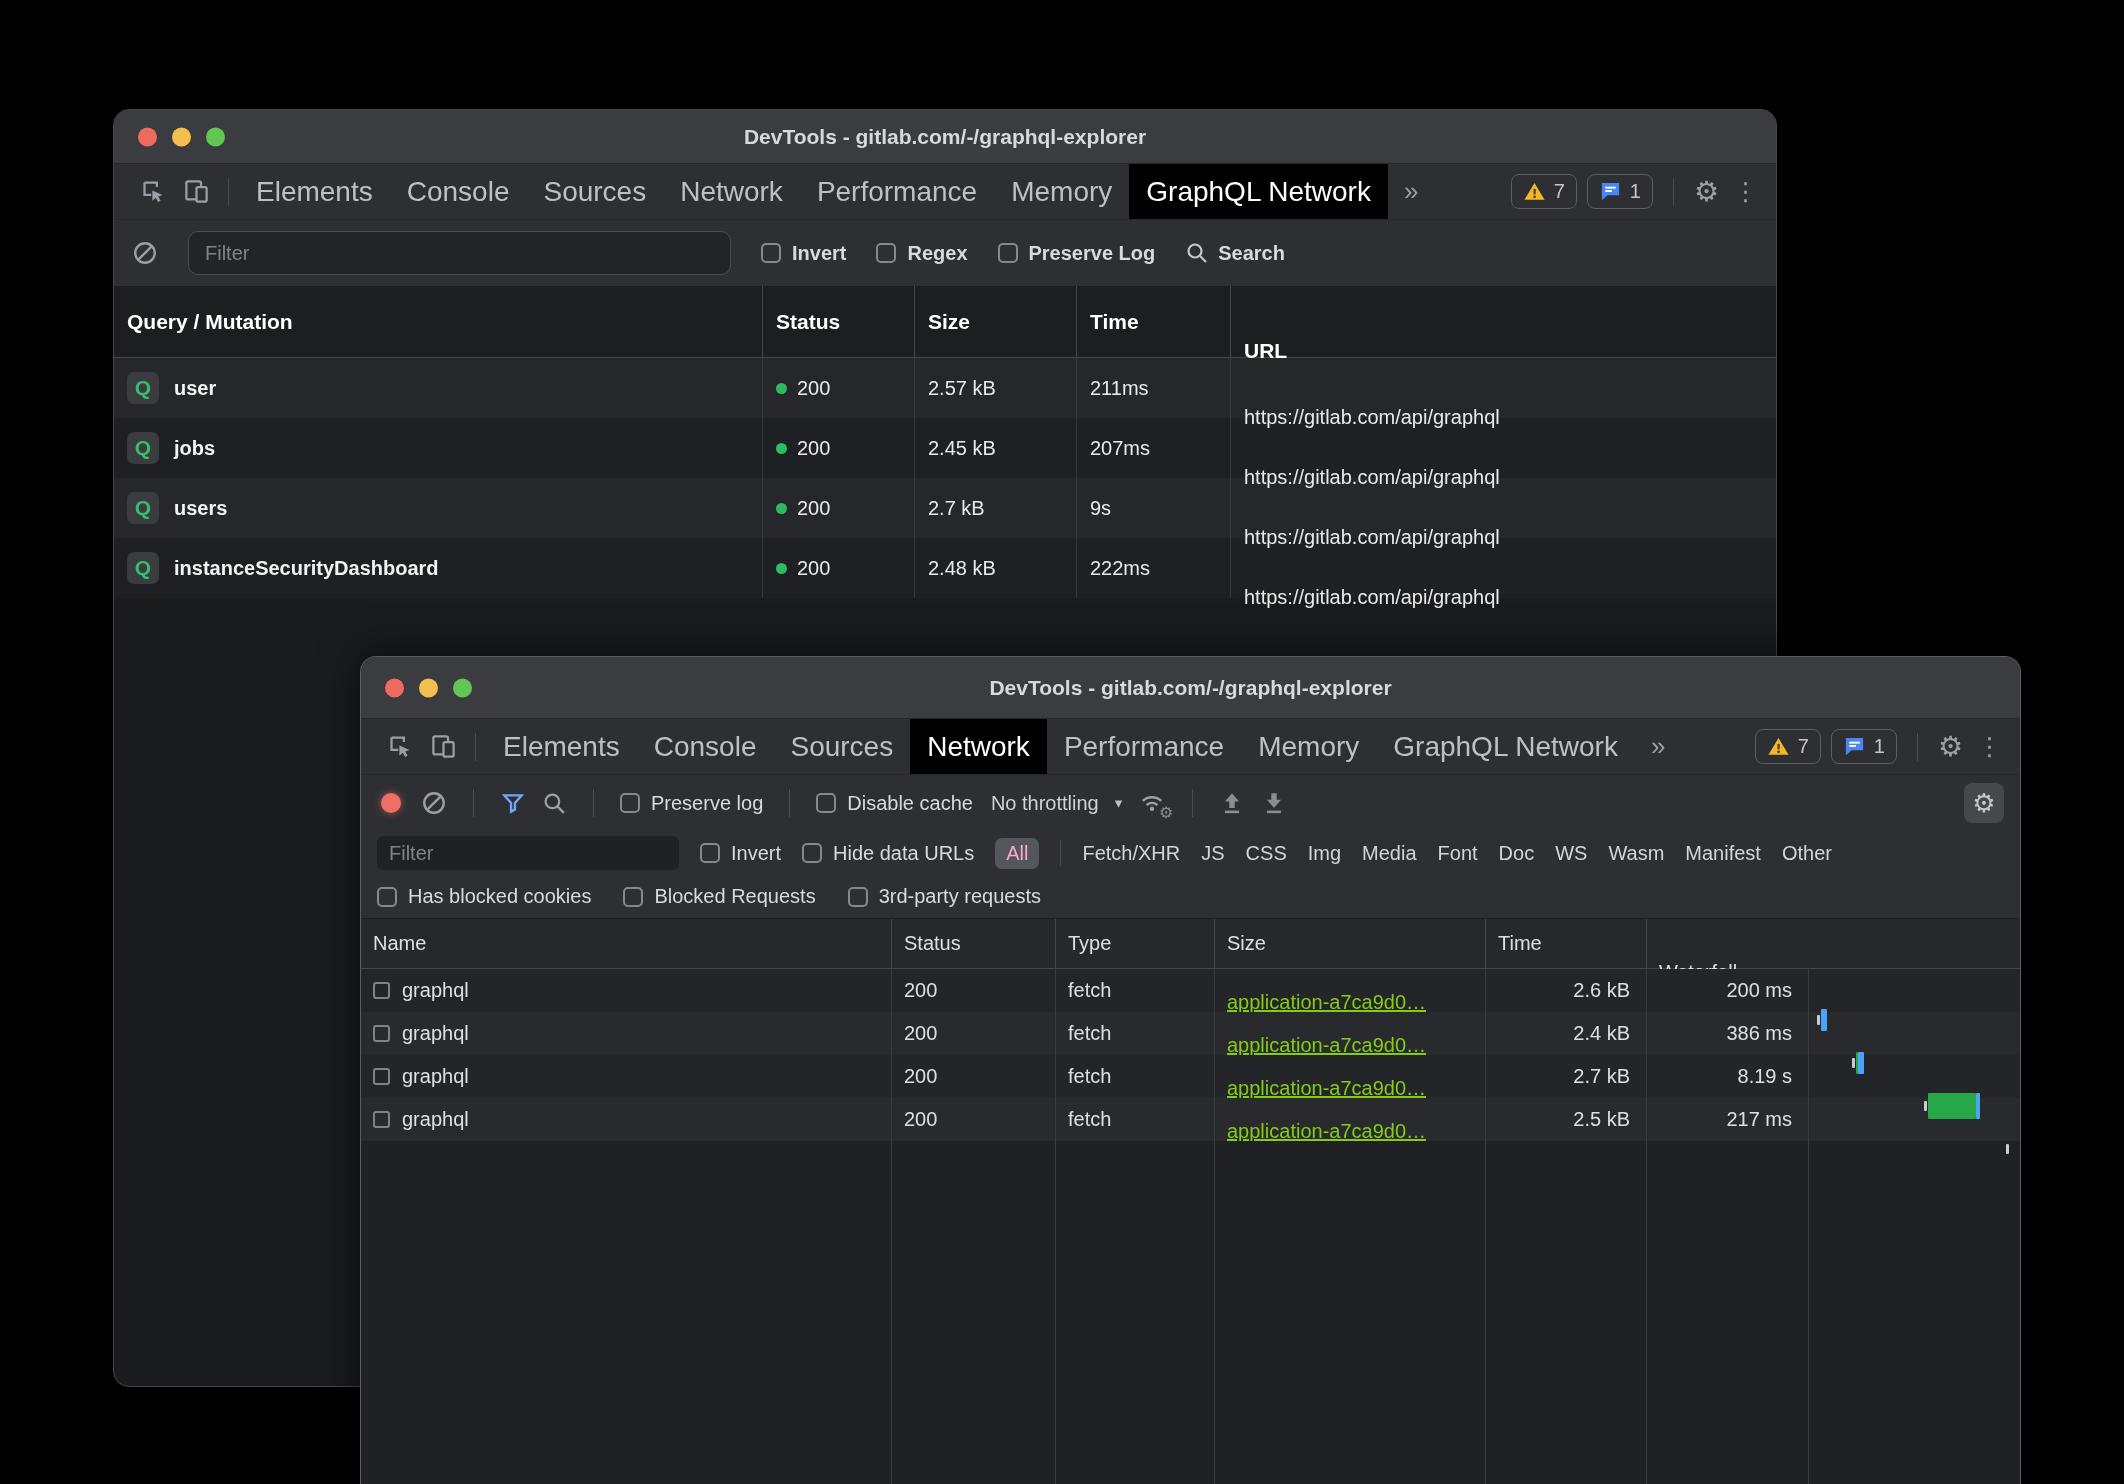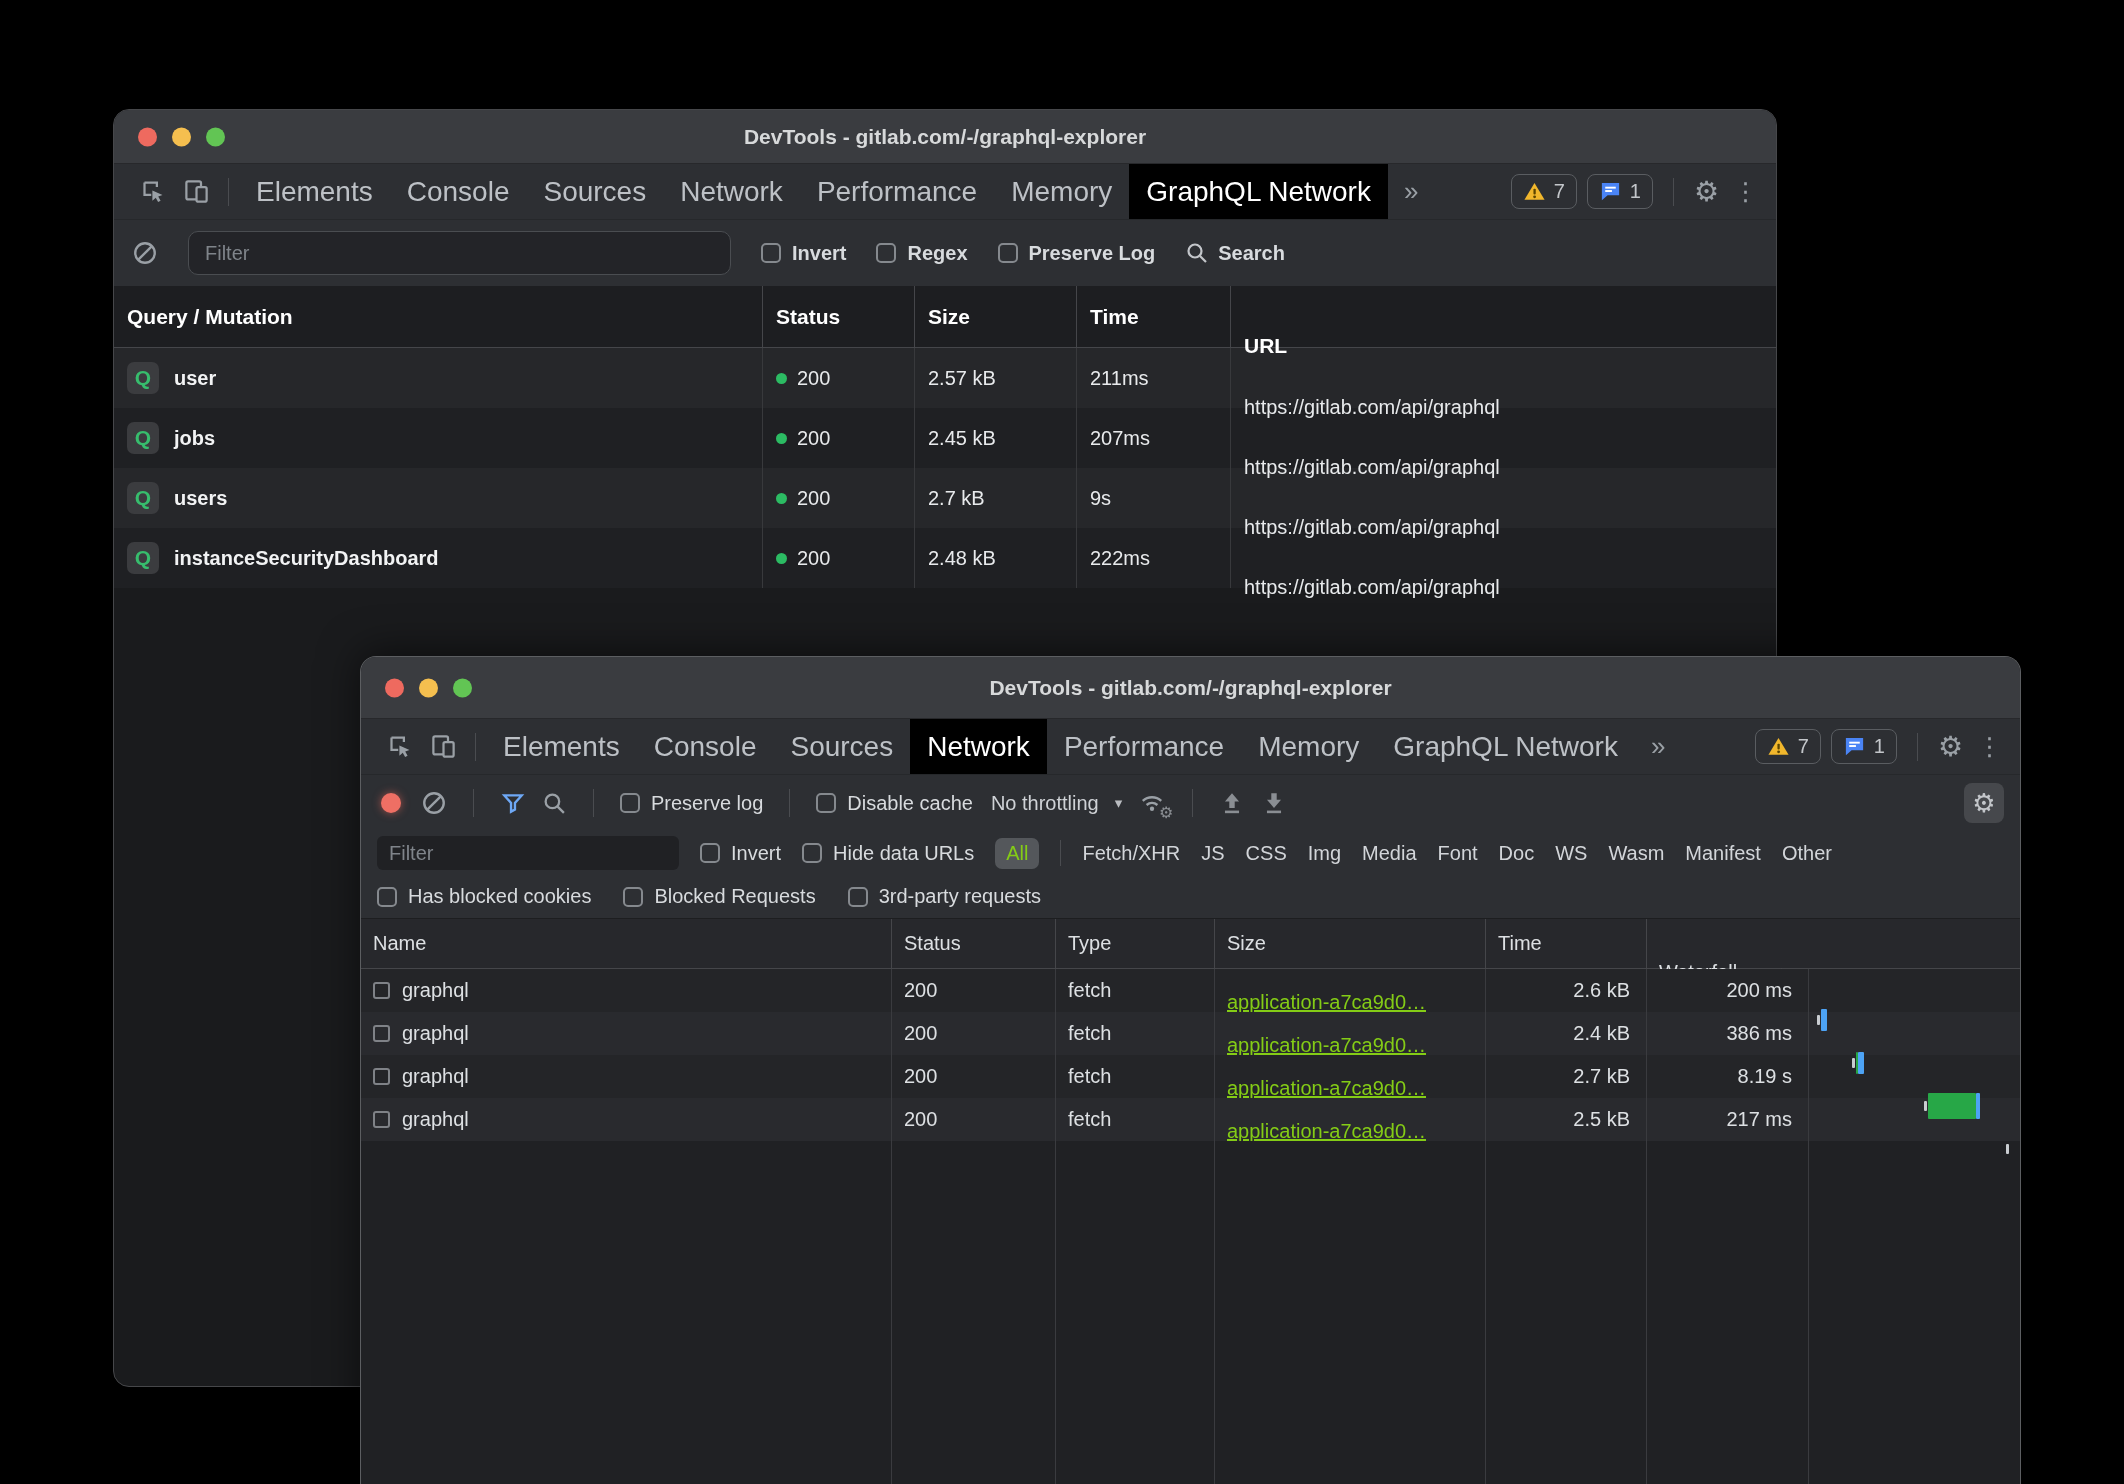--- a/index.html
+++ b/index.html
@@ -51,21 +51,21 @@
   .filterbar { height:66px; background:#2d2f33; display:flex; align-items:center;
     padding:0 18px; gap:30px; }
   .filter-input { width:543px; height:44px; background:#232428;
     border:1px solid #4a4d51; border-radius:10px; color:#d8dbde; font-size:20px;
     padding:0 16px; outline:none; font-family:"Liberation Sans", sans-serif; }
   .filter-input::placeholder { color:#7f848a; }
   .search-group { display:flex; align-items:center; gap:9px; }
 
   
   .back-grid { display:grid; grid-template-columns:649px 152px 162px 154px 1fr; }
-  .gql-head { height:62px; background:#1d1e21; border-bottom:1px solid #45464a;
+  .gql-head { height:72px; background:#1d1e21; border-bottom:1px solid #45464a;
     color:#fff; font-weight:bold; font-size:21px; }
   .gql-head .cell { border-right:1px solid #45464a; }
   .gql-row { height:60px; font-size:20px; color:#e8eaec; }
   .gql-row .cell { border-right:1px solid #38393c; }
   .row-odd { background:#26272a; } .row-even { background:#1f2023; }
   .cell { display:flex; align-items:center; padding-left:13px; height:100%;
     overflow:hidden; white-space:nowrap; }
   .cell:last-child { border-right:none !important;margin-top:29px; }
   .qbadge { width:32px; height:32px; border-radius:7px; background:#3b3c3f;
     color:#37bd6d; font-weight:bold; font-size:21px; display:flex; flex:none;
@@ -91,21 +91,21 @@
   .gear-btn .glyph { color:#c3c6ca; font-size:26px; }
 
   
   .filterrow { height:44px; background:#2d2f33; display:flex; align-items:center;
     padding:0 16px; gap:21px; }
   .filter-input2 { width:302px; height:34px; background:#202124; border:none;
     border-radius:6px; color:#d8dbde; font-size:20px; padding:0 12px; outline:none;
     font-family:"Liberation Sans", sans-serif; }
   .filter-input2::placeholder { color:#7f848a; }
   .pill { color:#d2d5d9; font-size:20px; white-space:nowrap; }
-  .pill.active { background:#54575b; color:#84cc16; border-radius:7px; padding:4px 11px; }
+  .pill.active { background:#54575b; color:#f9a8d4; border-radius:7px; padding:4px 11px; }
   .pillsep { width:1px; height:26px; background:#4a4c50; }
   .cbrow { height:44px; background:#2d2f33; display:flex; align-items:center;
     gap:32px; padding:0 16px; border-bottom:1px solid #1d1e20; }
 
   
   .front-grid { display:grid; grid-template-columns:531px 164px 159px 271px 161px 162px 1fr; }
   .net-head { height:50px; background:#27282c; border-bottom:1px solid #45464a;
     color:#dde0e3; font-size:20px; }
   .net-head .cell { border-right:1px solid #45464a; padding-left:12px; }
   .wf-head { display:flex; justify-content:space-between; align-items:center;

